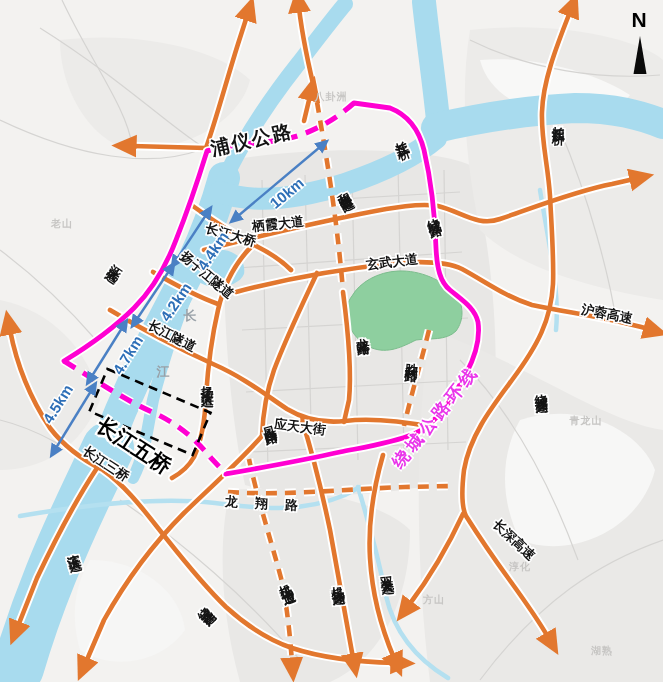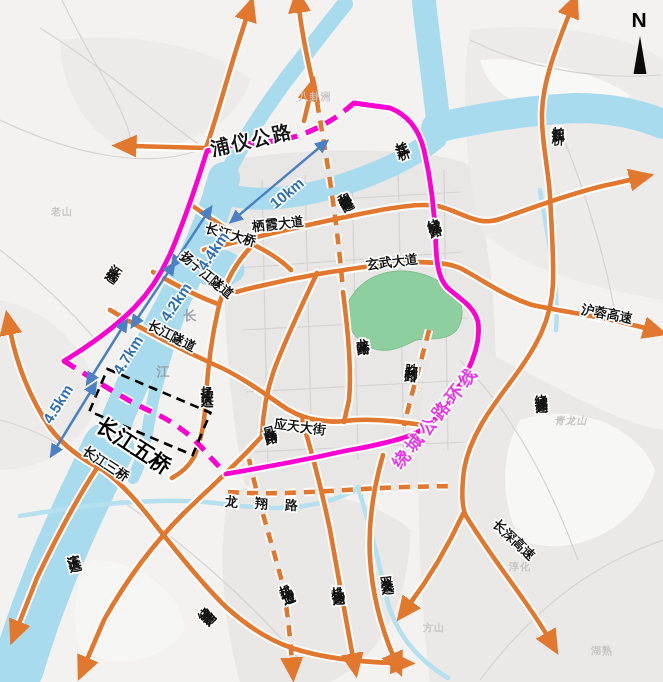--- a/index.html
+++ b/index.html
@@ -200,19 +200,19 @@
     <div class="lab big" style="left: 134px; top: 446px; --r: 33deg;">长江五桥</div>
     <div class="lab ring" style="left: 436px; top: 417px; --r: -51deg;">绕城公路环线</div>
     <div class="lab km" style="left: 287px; top: 193px; --r: -40deg;">10km</div>
     <div class="lab km" style="left: 213px; top: 251px; --r: -56deg;">4.4km</div>
     <div class="lab km" style="left: 176px; top: 302px; --r: -56deg;">4.2km</div>
     <div class="lab km" style="left: 128px; top: 355px; --r: -58deg;">4.7km</div>
     <div class="lab km" style="left: 58px; top: 404px; --r: -58deg;">4.5km</div>
     <div class="lab north" style="left: 639px; top: 20px; --r: 0deg;">N</div>
     <div class="lab rlab" style="left: 190px; top: 316px; --r: 0deg;">长</div>
     <div class="lab rlab" style="left: 163px; top: 372px; --r: 0deg;">江</div>
-    <div class="lab faint" style="left: 315px; top: 97px; text-align: right; --r: 0deg;">八卦洲</div>
-    <div class="lab faint" style="left: 62px; top: 212px; --r: 0deg;">老山</div>
-    <div class="lab faint" style="left: 571px; top: 421px; font-style: italic; --r: 0deg;">青龙山</div>
-    <div class="lab faint" style="left: 434px; top: 628px; --r: 0deg;">方山</div>
+    <div class="lab faint" style="left: 331px; top: 97px; text-align: right; --r: 0deg;">八卦洲</div>
+    <div class="lab faint" style="left: 62px; top: 224px; --r: 0deg;">老山</div>
+    <div class="lab faint" style="left: 586px; top: 421px; --r: 0deg;">青龙山</div>
+    <div class="lab faint" style="left: 434px; top: 600px; --r: 0deg;">方山</div>
     <div class="lab faint" style="left: 602px; top: 651px; --r: 0deg;">湖熟</div>
     <div class="lab faint" style="left: 520px; top: 567px; --r: 0deg;">淳化</div>
   </div>
 
 </body></html>

